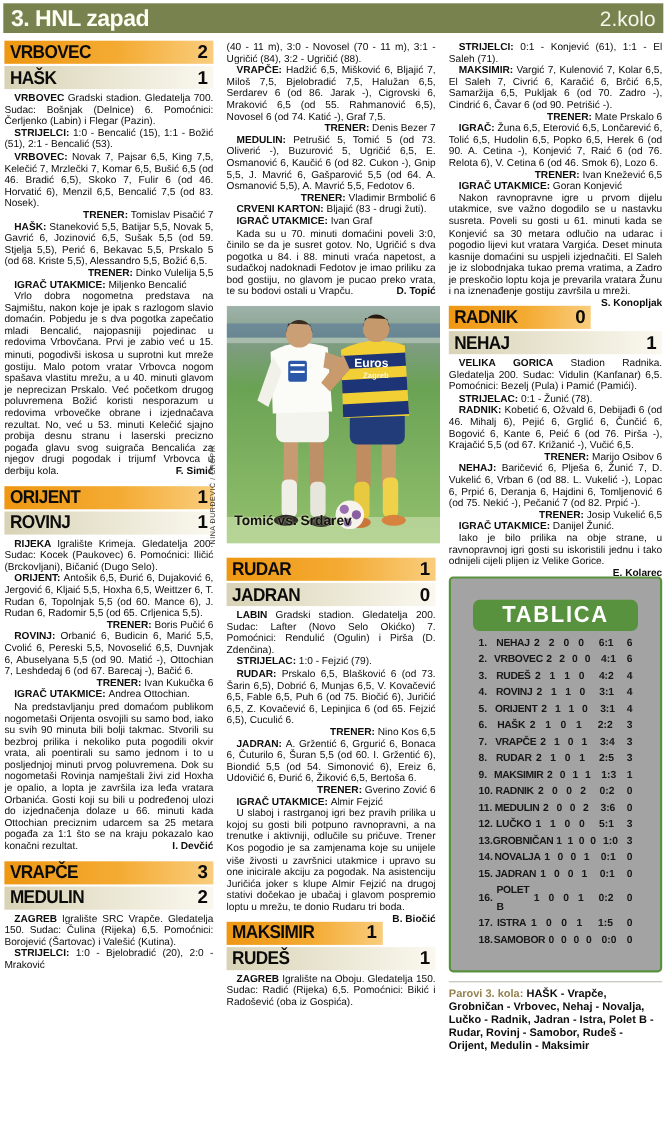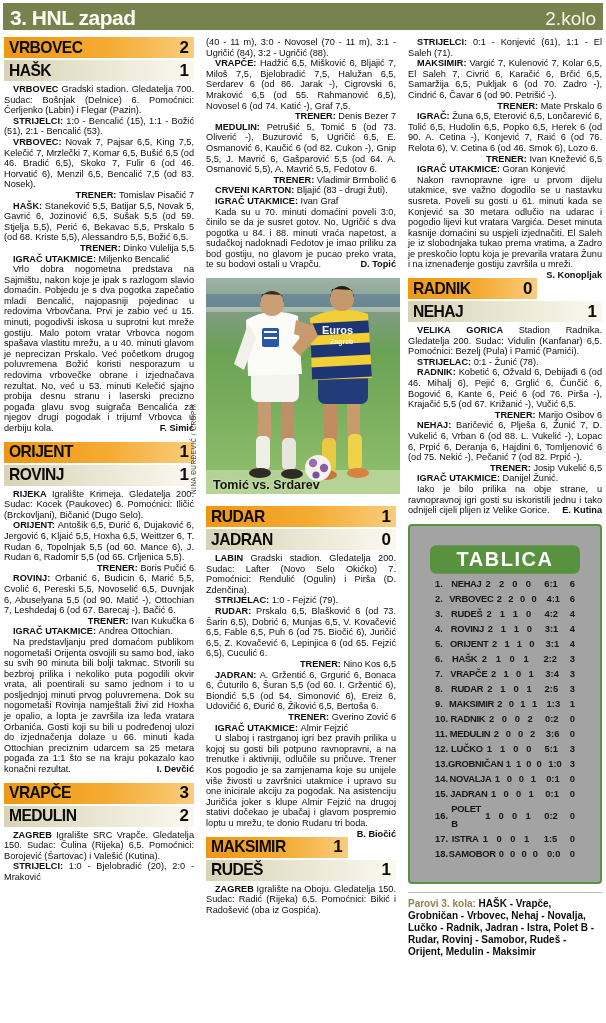--- a/index.html
+++ b/index.html
@@ -15,21 +15,21 @@
   .bar.home{background:linear-gradient(90deg,#ee9712 0%,#f4ab33 55%,#f9cd7d 100%);}
   .bar.away{background:linear-gradient(90deg,#d8d3b6 0%,#ece8d6 55%,#faf8ef 100%);}
   .tname{font-weight:bold;font-size:17px;letter-spacing:-0.6px;transform:scaleX(.92);transform-origin:left center;white-space:nowrap;color:#0b0b0b;}
   .tscore{font-weight:bold;font-size:17px;color:#0b0b0b;}
   p.para{margin:0;font-size:9.2px;line-height:10.6px;text-align:justify;text-indent:9px;color:#0d0d0d;}
   p.para.right{text-align:right;text-indent:0;}
   p.para.noind{text-indent:0;}
   p.para .lbl{font-weight:bold;}
   p.para .sign{float:right;font-weight:bold;}
   figure.photoFig{margin:2px 0 8px 0;position:relative;width:168px;}
-  .caption{position:absolute;left:7px;bottom:6px;font-weight:bold;font-size:12.5px;color:#14140c;text-shadow:0 0 2px rgba(235,240,215,.9);}
+  .caption{position:absolute;left:7px;bottom:19px;font-weight:bold;font-size:12.5px;color:#14140c;text-shadow:0 0 2px rgba(235,240,215,.9);}
   .credit{position:absolute;left:-9px;bottom:4px;transform:rotate(-90deg);transform-origin:left bottom;font-size:6.4px;letter-spacing:.5px;color:#333;white-space:nowrap;}
   .tablica{border:2px solid #58923f;background:#a3a3a3;border-radius:4px;margin-top:5px;padding:20px;}
   .tab-head{background:#58923f;color:#fff;font-weight:bold;font-size:20px;text-align:center;letter-spacing:1.5px;border-radius:6px;padding:2px 0;transform:scaleY(1.05);}
   .trows{padding:3px 2px 1px 2px;}
   .trow{display:flex;align-items:center;font-weight:bold;font-size:9.4px;line-height:15px;color:#161616;padding:0 3px;}
   .trow .pos{width:17px;}
   .trow .team{flex:1;letter-spacing:-0.3px;}
   .trow .c{width:14px;text-align:center;}
   .trow .goals{width:24px;text-align:right;}
   .trow .pts{width:18px;text-align:right;}
@@ -237,21 +237,21 @@
             <span class="tscore">1</span>
           </div>
         </div>
         <p class="para"><b class="lbl">VELIKA GORICA </b>Stadion Radnika. Gledatelja 200. Sudac: Vidulin (Kanfanar) 6,5. Pomoćnici: Bezelj (Pula) i Pamić (Pamići).</p>
         <p class="para"><b class="lbl">STRIJELAC: </b>0:1 - Žunić (78).</p>
         <p class="para"><b class="lbl">RADNIK: </b>Kobetić 6, Ožvald 6, Debijađi 6 (od 46. Mihalj 6), Pejić 6, Grglić 6, Čunčić 6, Bogović 6, Kante 6, Peić 6 (od 76. Pirša -), Krajačić 5,5 (od 67. Križanić -), Vučić 6,5.</p>
         <p class="para right"><b class="lbl">TRENER: </b>Marijo Osibov 6</p>
         <p class="para"><b class="lbl">NEHAJ: </b>Baričević 6, Plješa 6, Žunić 7, D. Vukelić 6, Vrban 6 (od 88. L. Vukelić -), Lopac 6, Prpić 6, Deranja 6, Hajdini 6, Tomljenović 6 (od 75. Nekić -), Pečanić 7 (od 82. Prpić -).</p>
         <p class="para right"><b class="lbl">TRENER: </b>Josip Vukelić 6,5</p>
         <p class="para"><b class="lbl">IGRAČ UTAKMICE: </b>Danijel Žunić.</p>
-        <p class="para">Iako je bilo prilika na obje strane, u ravnopravnoj igri gosti su iskoristili jednu i tako odnijeli cijeli plijen iz Velike Gorice. <span class="sign">E. Kutina</span></p>
+        <p class="para">Iako je bilo prilika na obje strane, u ravnopravnoj igri gosti su iskoristili jednu i tako odnijeli cijeli plijen iz Velike Gorice. <span class="sign">E. Kolarec</span></p>
       </section>
 
     <div class="tablica">
       <div class="tab-head">TABLICA</div>
       <div class="trows">
           <div class="trow">
             <span class="pos">1.</span>
             <span class="team">NEHAJ</span>
             <span class="c">2</span>
             <span class="c">2</span>

